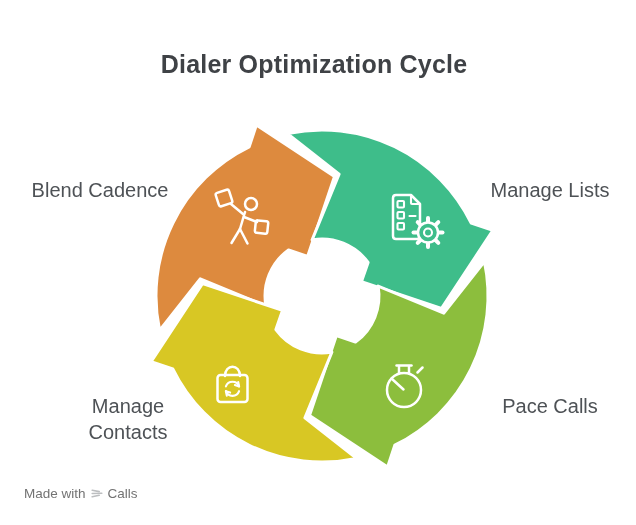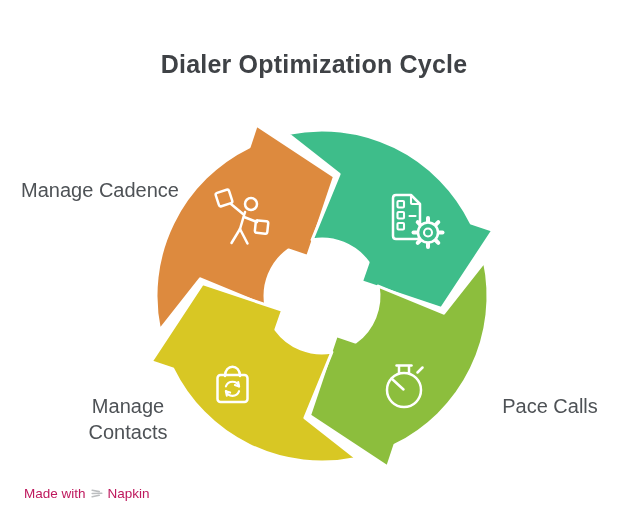--- a/index.html
+++ b/index.html
@@ -18,21 +18,21 @@
   .icon .teeth{stroke-width:4;}
   .seg-label{
     position:absolute;font-size:20px;color:#4E5256;text-align:center;line-height:1.3;
   }
   .lbl-blend{left:20px;top:177px;width:160px;}
   .lbl-manage{left:470px;top:177px;width:160px;}
   .lbl-pace{left:470px;top:393px;width:160px;text-align:center;}
   .lbl-recycle{left:68px;top:393px;width:120px;}
   .footer{
     position:absolute;left:24px;top:486px;display:flex;align-items:center;gap:5px;
-    font-size:13.5px;color:#be185d;
+    font-size:13.5px;color:#737373;
   }
   .footer svg{display:block;}
 </style>
 </head>
 <body>
 
 <div class="canvas">
 
   <div class="title">Dialer Optimization Cycle</div>
 
@@ -92,29 +92,30 @@
       <rect x="217.5" y="375" width="30" height="27" rx="3"></rect>
       <g class="thin">
         <path d="M 225.9 386.4 A 7 7 0 0 1 239.1 386.4"></path>
         <path d="M 239.1 386.4 L 234.9 385.0 M 239.1 386.4 L 238.2 382.0"></path>
         <path d="M 239.1 391.2 A 7 7 0 0 1 225.9 391.2"></path>
         <path d="M 225.9 391.2 L 230.1 392.6 M 225.9 391.2 L 226.8 395.6"></path>
       </g>
     </g>
   </svg>
 
-  <div class="seg-label lbl-blend">Manage Cadence</div>
+  <div class="seg-label lbl-blend">Blend Cadence</div>
+  <div class="seg-label lbl-manage">Manage Lists</div>
   <div class="seg-label lbl-pace">Pace Calls</div>
   <div class="seg-label lbl-recycle">Manage Contacts</div>
 
   <div class="footer">
     <span>Made with</span>
     <svg width="12" height="13" viewBox="0 0 12 13">
       <g fill="none" stroke="#BCBEC0" stroke-width="1.6" stroke-linecap="round">
         <path d="M 1.2 3.2 L 8.2 4.6"></path>
         <path d="M 1.2 6.5 L 10.8 6.3"></path>
         <path d="M 1.2 9.8 L 8.2 8.2"></path>
       </g>
     </svg>
-    <span>Napkin</span>
+    <span>Calls</span>
   </div>
 
 </div>
 
 </body></html>

